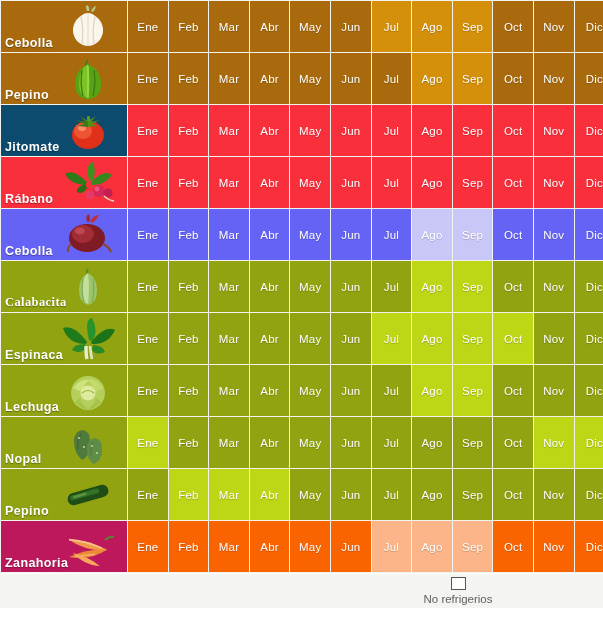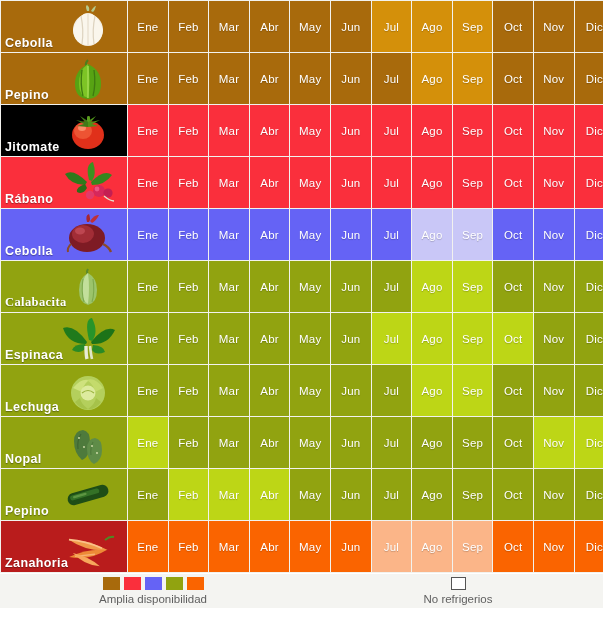--- a/index.html
+++ b/index.html
@@ -152,21 +152,21 @@
           <td class="m-cell" style="background: rgb(168, 106, 12);">May</td>
           <td class="m-cell" style="background: rgb(168, 106, 12);">Jun</td>
           <td class="m-cell" style="background: rgb(168, 106, 12);">Jul</td>
           <td class="m-cell" style="background: rgb(212, 144, 10); color: rgb(255, 255, 255);">Ago</td>
           <td class="m-cell" style="background: rgb(212, 144, 10); color: rgb(255, 255, 255);">Sep</td>
           <td class="m-cell" style="background: rgb(168, 106, 12);">Oct</td>
           <td class="m-cell" style="background: rgb(168, 106, 12);">Nov</td>
           <td class="m-cell" style="background: rgb(168, 106, 12);">Dic</td>
         </tr>
         <tr>
-          <td class="veg-cell" style="background: #000000;">
+          <td class="veg-cell" style="background: #0c4a6e;">
             <span class="veg-art">
               <svg viewBox="0 0 62 46">
                 <ellipse cx="31" cy="27" rx="16" ry="14" fill="#e0301a"></ellipse>
                 <ellipse cx="26" cy="23" rx="9" ry="8" fill="#f2603c" opacity=".75"></ellipse>
                 <ellipse cx="25" cy="20" rx="4" ry="3" fill="#ff9a74" opacity=".8"></ellipse>
                 <path d="M31 13 l-8-5 l5 6 l-9-2 l8 4 l-7 2 l11 1z" fill="#3f7a17"></path>
                 <path d="M31 13 l8-5 l-5 6 l9-2 l-8 4 l6 2 l-10 1z" fill="#4e9119"></path>
                 <rect x="30" y="8" width="3" height="6" rx="1.4" fill="#5c9e1f"></rect>
               </svg>
             </span>
@@ -374,21 +374,21 @@
           <td class="m-cell" style="background: rgb(145, 163, 16);">May</td>
           <td class="m-cell" style="background: rgb(145, 163, 16);">Jun</td>
           <td class="m-cell" style="background: rgb(145, 163, 16);">Jul</td>
           <td class="m-cell" style="background: rgb(145, 163, 16);">Ago</td>
           <td class="m-cell" style="background: rgb(145, 163, 16);">Sep</td>
           <td class="m-cell" style="background: rgb(145, 163, 16);">Oct</td>
           <td class="m-cell" style="background: rgb(145, 163, 16);">Nov</td>
           <td class="m-cell" style="background: rgb(145, 163, 16);">Dic</td>
         </tr>
         <tr>
-          <td class="veg-cell" style="background: #b91c1c;">
+          <td class="veg-cell" style="background: #be185d;">
             <span class="veg-art">
               <svg viewBox="0 0 62 46">
                 <g transform="rotate(18 31 25)">
                   <path d="M10 22 q18-6 40-2 q-20 8-40 2z" fill="#f09a4a"></path>
                   <path d="M10 22 q16-4 34-2" stroke="#fbc089" stroke-width="1.6" fill="none"></path>
                 </g>
                 <g transform="rotate(-6 31 31)">
                   <path d="M12 31 q20-7 38-3 q-18 9-38 3z" fill="#ed8a36"></path>
                   <path d="M18 31 h20" stroke="#f8b274" stroke-width="1.3"></path>
                 </g>
@@ -410,30 +410,20 @@
           <td class="m-cell" style="background: rgb(251, 181, 136); color: rgb(255, 255, 255);">Ago</td>
           <td class="m-cell" style="background: rgb(251, 181, 136); color: rgb(255, 255, 255);">Sep</td>
           <td class="m-cell" style="background: rgb(250, 100, 0);">Oct</td>
           <td class="m-cell" style="background: rgb(250, 100, 0);">Nov</td>
           <td class="m-cell" style="background: rgb(250, 100, 0);">Dic</td>
         </tr>
       </tbody>
   </table>
 
   <div class="legend-wrap">
-    <div class="legend-group" id="legend-g0" style="left:78px;width:150px;">
-      <div class="sw-row" id="sw0">
-          <span class="sw" style="background: rgb(168, 106, 12);"></span>
-          <span class="sw" style="background: rgb(250, 47, 60);"></span>
-          <span class="sw" style="background: rgb(101, 99, 245);"></span>
-          <span class="sw" style="background: rgb(145, 163, 16);"></span>
-          <span class="sw" style="background: rgb(250, 100, 0);"></span>
-        </div>
-      <div class="leg-label">Amplia disponibilidad</div>
-    </div>
     <div class="legend-group" id="legend-g2" style="left:388px;width:140px;">
       <div class="sw-row" id="sw2">
           <span class="sw empty"></span>
         </div>
       <div class="leg-label">No refrigerios</div>
     </div>
   </div>
 
 </div>
 

